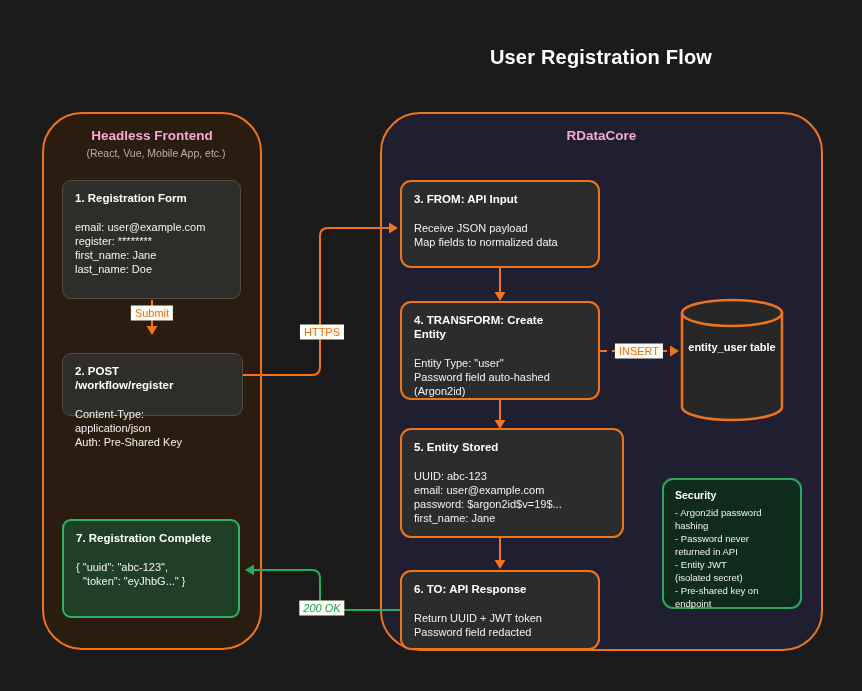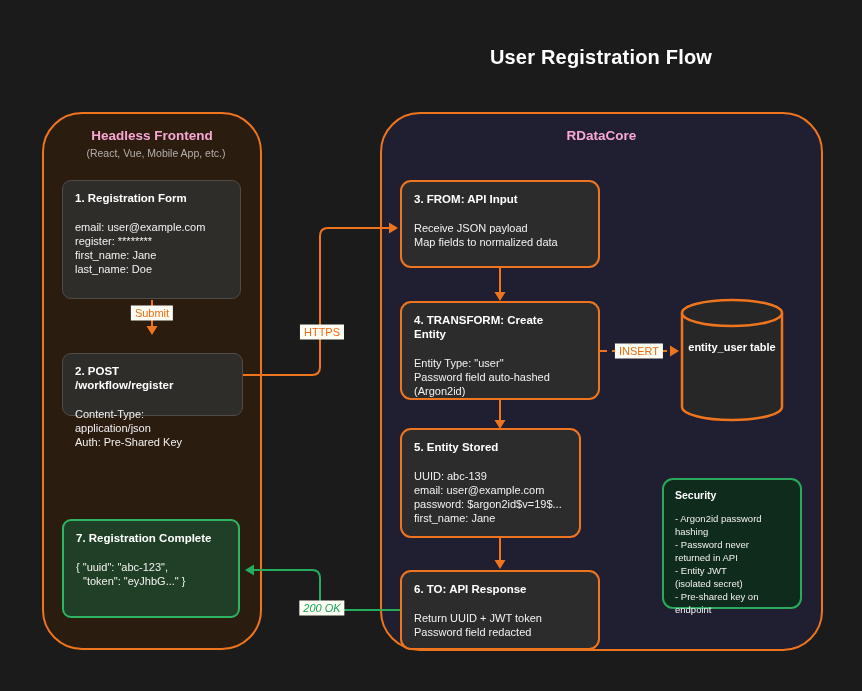--- a/index.html
+++ b/index.html
@@ -24,21 +24,21 @@
   .node{
     border-radius:9px;padding:10px 12px;font-size:11px;line-height:14px;color:#f1f1f1;
   }
   .node .t{font-weight:bold;font-size:11.5px;color:#ffffff;margin-bottom:15px;white-space:pre-line;}
   .node .line{white-space:pre-line;}
   .node .indent{padding-left:7px;}
   .gray-node{background:#2f2d2a;border:1px solid #4f4b46;}
   .orange-node{background:#2c2c2c;border:2px solid #ee751d;border-radius:11px;}
   .green-node{background:#1f4026;border:2px solid #2eb563;}
   .security-node{background:#0e2b1b;border:2px solid #2aa85c;border-radius:11px;padding:9px 11px;font-size:9.5px;line-height:13px;}
-  .security-node .t{font-size:10.5px;margin-bottom:10px;}
+  .security-node .t{font-size:10.5px;margin-bottom:4px;}
   .security-node .line{white-space:pre-line;}
   .lbl{
     background:#fdfdf4;padding:1px 4px;font-size:11px;line-height:13px;
     transform:translate(-50%,-50%);white-space:nowrap;
   }
   .lbl-orange{color:#ee6c12;}
   .lbl-green{color:#14a356;font-style:italic;}
   .db-label{left:687px;top:340px;width:90px;text-align:center;font-weight:bold;font-size:11px;line-height:15px;color:#fff;}
   svg.wires{left:0;top:0;pointer-events:none;}
 </style>
@@ -114,23 +114,23 @@
 </div>
 
 <div class="abs node orange-node" style="left:400px;top:301px;width:200px;height:99px;">
   <div class="t">4. TRANSFORM: Create
 Entity</div>
   <div class="line">Entity Type: "user"</div>
   <div class="line">Password field auto-hashed
 (Argon2id)</div>
 </div>
 
-<div class="abs node orange-node" style="left:400px;top:428px;width:181px;height:110px;">
+<div class="abs node orange-node" style="left:400px;top:428px;width:224px;height:110px;">
   <div class="t">5. Entity Stored</div>
-  <div class="line">UUID: abc-139</div>
+  <div class="line">UUID: abc-123</div>
   <div class="line">email: user@example.com</div>
   <div class="line">password: $argon2id$v=19$...</div>
   <div class="line">first_name: Jane</div>
 </div>
 
 <div class="abs node orange-node" style="left:400px;top:570px;width:200px;height:80px;">
   <div class="t">6. TO: API Response</div>
   <div class="line">Return UUID + JWT token</div>
   <div class="line">Password field redacted</div>
 </div>

